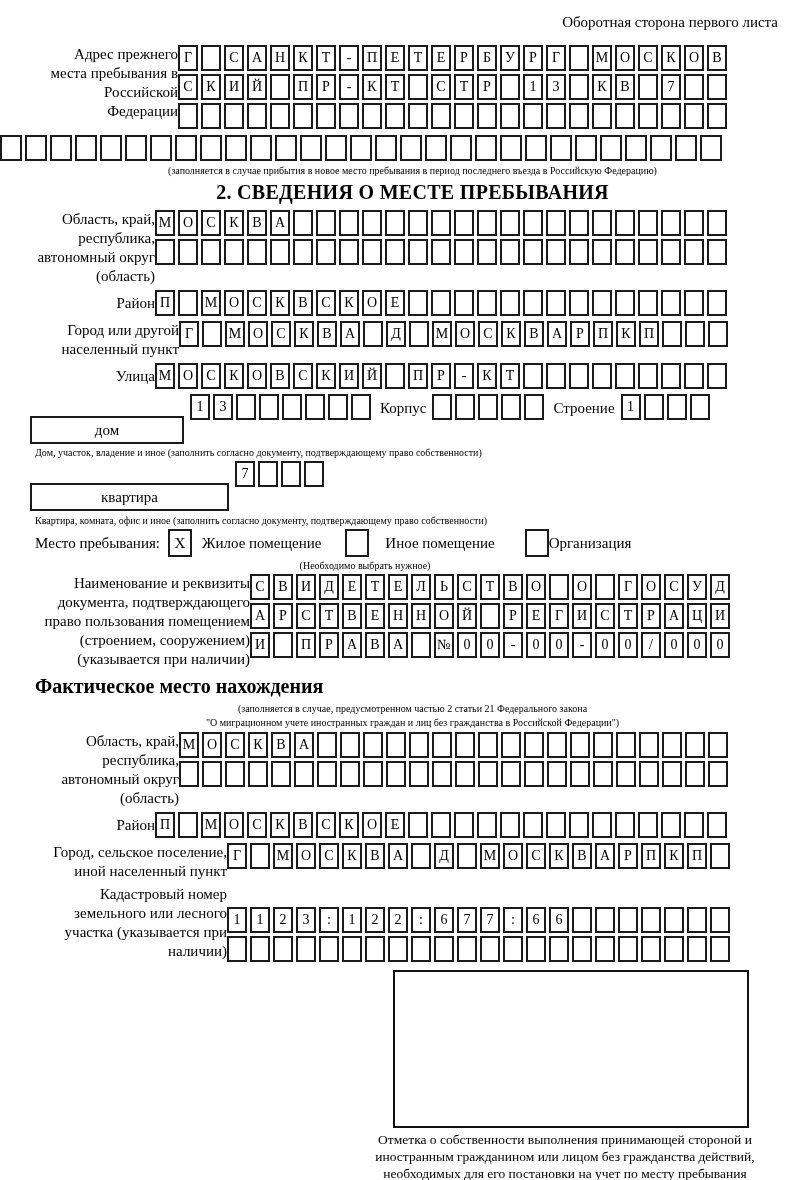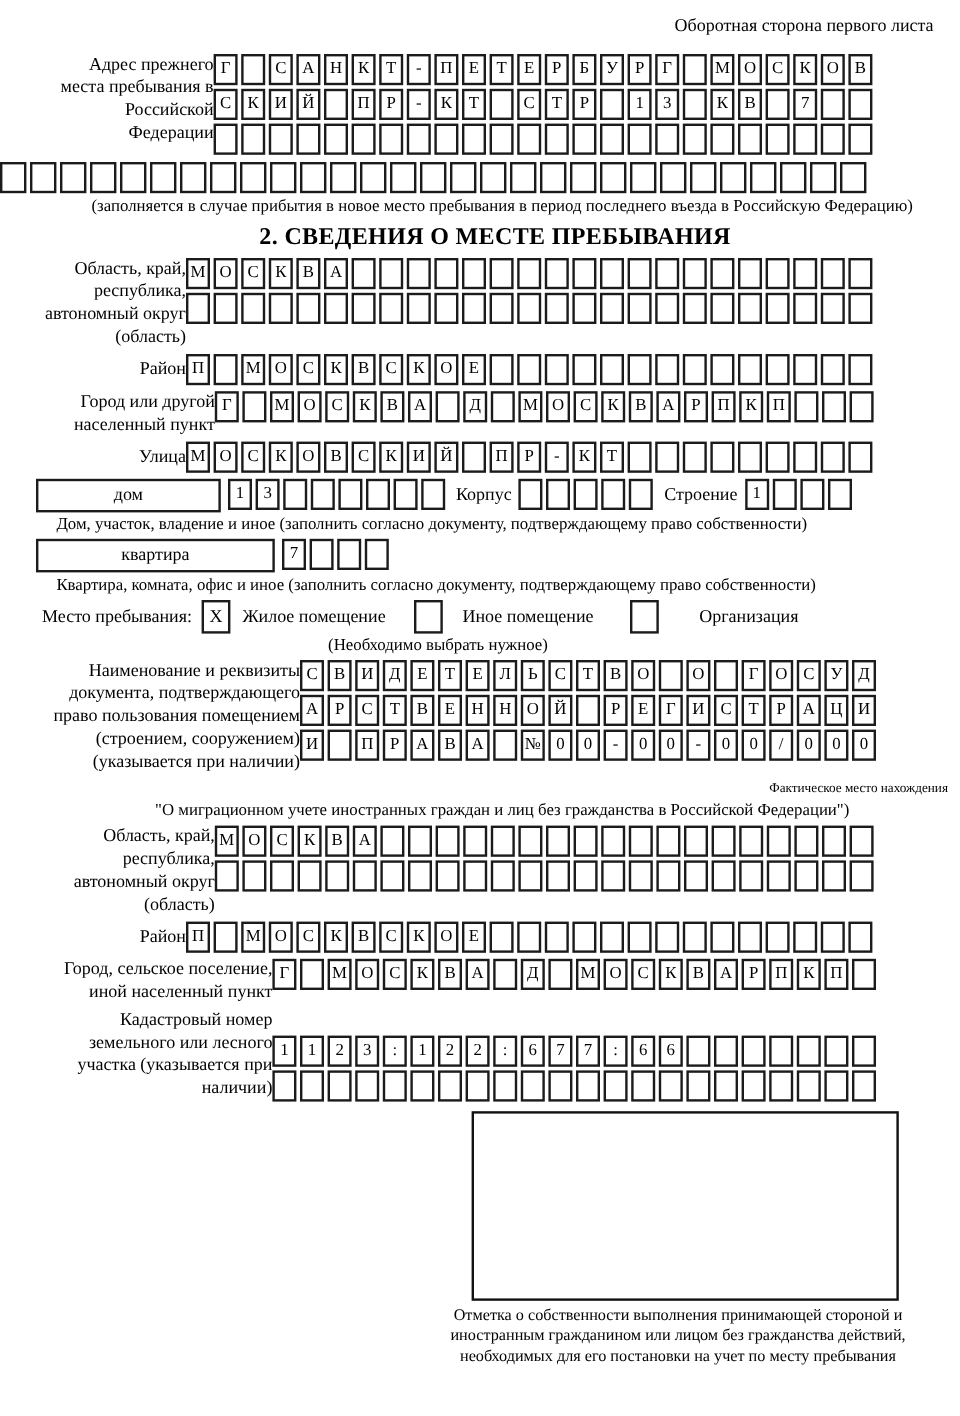--- a/index.html
+++ b/index.html
@@ -6,28 +6,28 @@
   body{width:800px;height:1180px;font-family:"Liberation Serif","DejaVu Serif",serif;color:#000;overflow:hidden;}
   .page{padding:14px 10px 0 35px;width:755px;}
   .corner{ text-align:right; font-size:15px; padding-right:12px; margin-bottom:14px;}
   .flexrow{display:flex;align-items:flex-start;}
   .label{font-size:15px;line-height:19px;flex:0 0 auto;text-align:right;}
   .cell-row{display:flex;flex:0 0 auto;}
   .cell{box-sizing:content-box;width:16px;height:22px;border:2px solid #1b1b1b;margin-right:3px;
         display:flex;align-items:center;justify-content:center;font-size:14px;}
   .cell-row.wide .cell{width:18px;}
   .cells-col .cell-row{margin-bottom:3px;}
-  .note{font-size:14px;text-align:center;margin:2px 0 3px 12px;}
+  .note{font-size:10px;text-align:center;margin:2px 0 3px 0;}
   .sec-title{font-size:20px;font-weight:bold;text-align:center;margin:5px 0 6px 0;letter-spacing:.3px;}
-  .sub-title{font-size:11px;font-weight:normal;text-align:right;margin:6px 0 5px 0;}
+  .sub-title{font-size:20px;font-weight:bold;text-align:left;margin:6px 0 5px 0;}
   .mb3{margin-bottom:3px;} .mb4{margin-bottom:4px;} .mb5{margin-bottom:5px;} .mb6{margin-bottom:6px;}
   .w143{width:143px;} .w120{width:120px;} .w144{width:144px;} .w192{width:192px;} .w215{width:215px;}
   .fullrow{margin-left:-35px;margin-bottom:4px;}
   .bigbox{box-sizing:content-box;border:2px solid #1b1b1b;height:24px;display:flex;align-items:center;
-          justify-content:center;font-size:15px;margin-right:6px;}
+          justify-content:center;font-size:15px;margin-right:6px;margin-top:22px;}
   .inline-lbl{font-size:15px;line-height:28px;margin:0 6px;white-space:nowrap;}
   .checkbox{box-sizing:content-box;width:20px;height:24px;border:2px solid #1b1b1b;display:flex;
             align-items:center;justify-content:center;font-size:15px;flex:0 0 auto;}
   .stay-lbl{font-size:15px;line-height:28px;white-space:nowrap;}
   .stamp-box{box-sizing:content-box;border:2px solid #111;width:352px;height:154px;margin-left:358px;}
   .stamp-note{font-size:13.5px;line-height:17px;text-align:center;width:430px;margin-left:315px;margin-top:3px;}
 </style>
 </head>
 <body>
 
@@ -346,21 +346,21 @@
   </div>
   <div class="note" style="text-align:left;">Квартира, комната, офис и иное (заполнить согласно документу, подтверждающему право собственности)</div>
 
   <div class="flexrow mb3">
     <span class="stay-lbl">Место пребывания:</span>
     <div class="checkbox" style="margin-left:8px;">X</div>
     <span class="stay-lbl" style="margin-left:10px;">Жилое помещение</span>
     <div class="checkbox" style="margin-left:24px;"></div>
     <span class="stay-lbl" style="margin-left:16px;">Иное помещение</span>
     <div class="checkbox" style="margin-left:30px;"></div>
-    <span class="stay-lbl" style="margin-left:34px;text-align:center;">Организация</span>
+    <span class="stay-lbl" style="text-align:center;">Организация</span>
   </div>
   <div class="note" style="width:420px;margin-left:120px;">(Необходимо выбрать нужное)</div>
 
   <div class="flexrow mb6">
     <div class="label w215">Наименование и реквизиты документа, подтверждающего право пользования помещением (строением, сооружением) (указывается при наличии)</div>
     <div class="cells-col">
       <div class="cell-row">
           <div class="cell">С</div>
           <div class="cell">В</div>
           <div class="cell">И</div>
@@ -426,20 +426,21 @@
           <div class="cell">0</div>
           <div class="cell">/</div>
           <div class="cell">0</div>
           <div class="cell">0</div>
           <div class="cell">0</div>
         </div>
     </div>
   </div>
 
   <div class="sub-title">Фактическое место нахождения</div>
+  <div class="note">(заполняется в случае, предусмотренном частью 2 статьи 21 Федерального закона</div>
   <div class="note mb4">"О миграционном учете иностранных граждан и лиц без гражданства в Российской Федерации")</div>
 
   <div class="flexrow mb4">
     <div class="label w144">Область, край, республика, автономный округ (область)</div>
     <div class="cells-col">
       <div class="cell-row">
           <div class="cell">М</div>
           <div class="cell">О</div>
           <div class="cell">С</div>
           <div class="cell">К</div>

